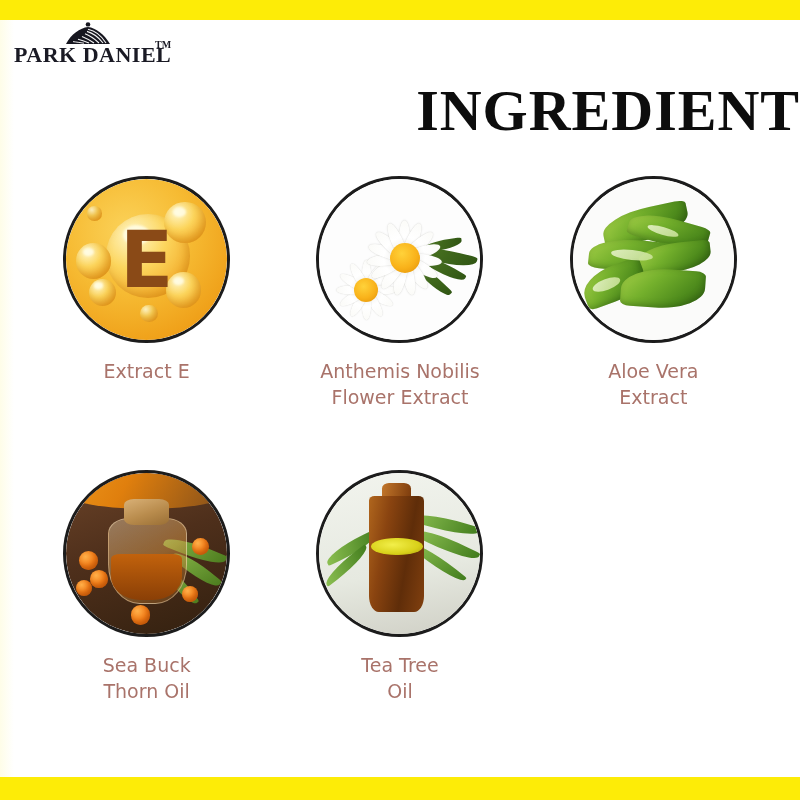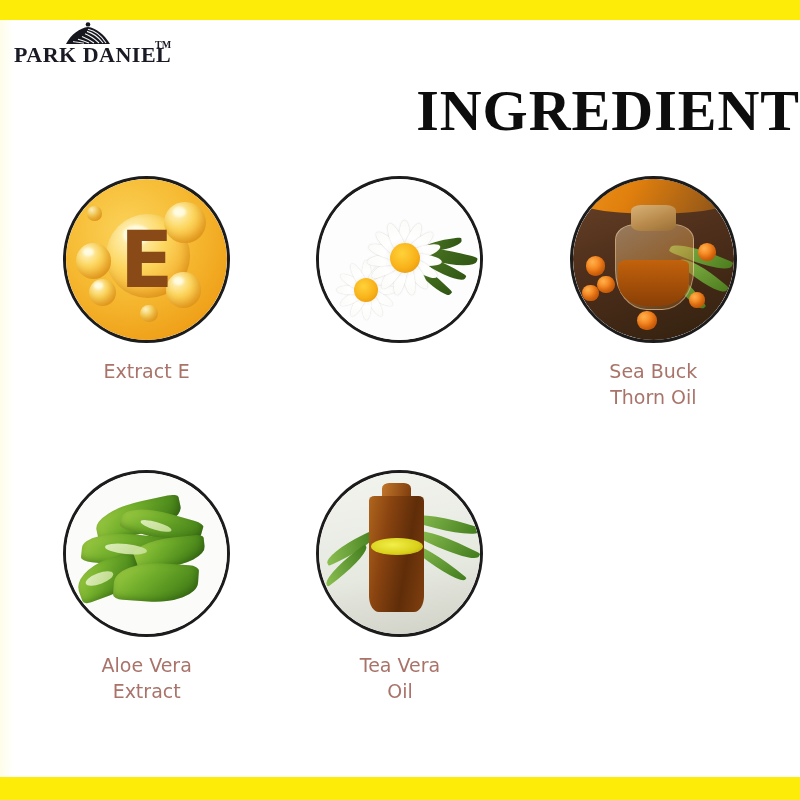--- a/index.html
+++ b/index.html
@@ -379,20 +379,41 @@
             <div class="petal" style="transform:rotate(216deg) scale(1.25);"></div>
             <div class="petal" style="transform:rotate(240deg) scale(1.25);"></div>
             <div class="petal" style="transform:rotate(264deg) scale(1.25);"></div>
             <div class="petal" style="transform:rotate(288deg) scale(1.25);"></div>
             <div class="petal" style="transform:rotate(312deg) scale(1.25);"></div>
             <div class="petal" style="transform:rotate(336deg) scale(1.25);"></div>
             <div class="daisy-core"></div>
           </div>
         </div>
       </div>
+      <div class="caption">Anthemis Nobilis
+Flower Extract</div>
+    </div>
+
+    <div class="cell">
+      <div class="disc">
+        <div class="art">
+          <div class="aloe-bg"></div>
+          <div class="aloe-piece" style="left:18%;top:18%;width:54%;height:20%;transform:rotate(-12deg);"></div>
+          <div class="aloe-piece" style="left:34%;top:24%;width:50%;height:17%;transform:rotate(16deg);"></div>
+          <div class="aloe-piece" style="left:10%;top:38%;width:58%;height:20%;transform:rotate(6deg);"></div>
+          <div class="aloe-piece" style="left:40%;top:40%;width:46%;height:18%;transform:rotate(-6deg);"></div>
+          <div class="aloe-piece" style="left:6%;top:54%;width:40%;height:22%;transform:rotate(-20deg);"></div>
+          <div class="aloe-piece" style="left:30%;top:56%;width:52%;height:24%;transform:rotate(4deg);"></div>
+          <div class="aloe-cut" style="left:24%;top:44%;width:26%;height:6%;transform:rotate(6deg);"></div>
+          <div class="aloe-cut" style="left:12%;top:62%;width:18%;height:7%;transform:rotate(-20deg);"></div>
+          <div class="aloe-cut" style="left:46%;top:30%;width:20%;height:5%;transform:rotate(16deg);"></div>
+        </div>
+      </div>
+      <div class="caption">Aloe Vera
+Extract</div>
     </div>
 
     <div class="cell">
       <div class="disc">
         <div class="art">
           <div class="sbt-bg"></div>
           <div class="sbt-top"></div>
           <div class="sbt-leaf" style="left:60%;top:44%;width:40%;height:9%;transform:rotate(22deg);"></div>
           <div class="sbt-leaf" style="left:64%;top:56%;width:34%;height:8%;transform:rotate(38deg);"></div>
           <div class="sbt-leaf" style="left:56%;top:66%;width:30%;height:7%;transform:rotate(52deg);"></div>
@@ -407,48 +428,29 @@
           <div class="berry" style="left:72%;top:70%;width:10%;height:10%;"></div>
         </div>
       </div>
       <div class="caption">Sea Buck
 Thorn Oil</div>
     </div>
 
     <div class="cell">
       <div class="disc">
         <div class="art">
-          <div class="aloe-bg"></div>
-          <div class="aloe-piece" style="left:18%;top:18%;width:54%;height:20%;transform:rotate(-12deg);"></div>
-          <div class="aloe-piece" style="left:34%;top:24%;width:50%;height:17%;transform:rotate(16deg);"></div>
-          <div class="aloe-piece" style="left:10%;top:38%;width:58%;height:20%;transform:rotate(6deg);"></div>
-          <div class="aloe-piece" style="left:40%;top:40%;width:46%;height:18%;transform:rotate(-6deg);"></div>
-          <div class="aloe-piece" style="left:6%;top:54%;width:40%;height:22%;transform:rotate(-20deg);"></div>
-          <div class="aloe-piece" style="left:30%;top:56%;width:52%;height:24%;transform:rotate(4deg);"></div>
-          <div class="aloe-cut" style="left:24%;top:44%;width:26%;height:6%;transform:rotate(6deg);"></div>
-          <div class="aloe-cut" style="left:12%;top:62%;width:18%;height:7%;transform:rotate(-20deg);"></div>
-          <div class="aloe-cut" style="left:46%;top:30%;width:20%;height:5%;transform:rotate(16deg);"></div>
-        </div>
-      </div>
-      <div class="caption">Aloe Vera
-Extract</div>
-    </div>
-
-    <div class="cell">
-      <div class="disc">
-        <div class="art">
           <div class="tt-bg"></div>
           <div class="tt-leaf" style="left:56%;top:28%;width:44%;height:8%;transform:rotate(16deg);"></div>
           <div class="tt-leaf" style="left:58%;top:40%;width:42%;height:8%;transform:rotate(26deg);"></div>
           <div class="tt-leaf" style="left:54%;top:52%;width:40%;height:7%;transform:rotate(38deg);"></div>
           <div class="tt-leaf" style="left:2%;top:42%;width:36%;height:8%;transform:rotate(-26deg);"></div>
           <div class="tt-leaf" style="left:0%;top:54%;width:34%;height:7%;transform:rotate(-38deg);"></div>
           <div class="tt-neck"></div>
           <div class="tt-bottle"></div>
           <div class="tt-label"></div>
         </div>
       </div>
-      <div class="caption">Tea Vera
+      <div class="caption">Tea Tree
 Oil</div>
     </div>
 
   </div>
 </div>
 
 </body></html>

